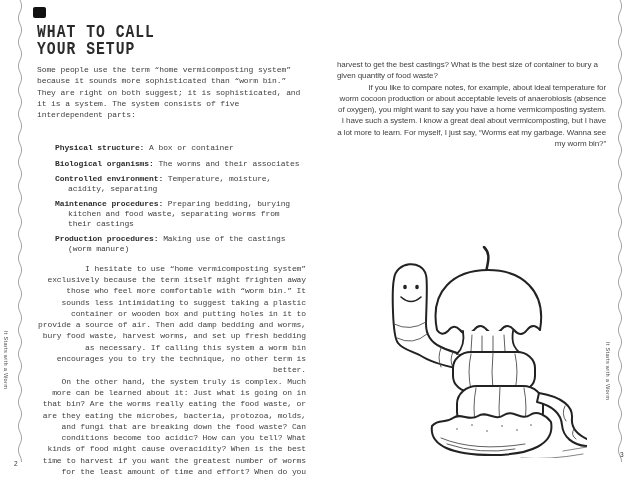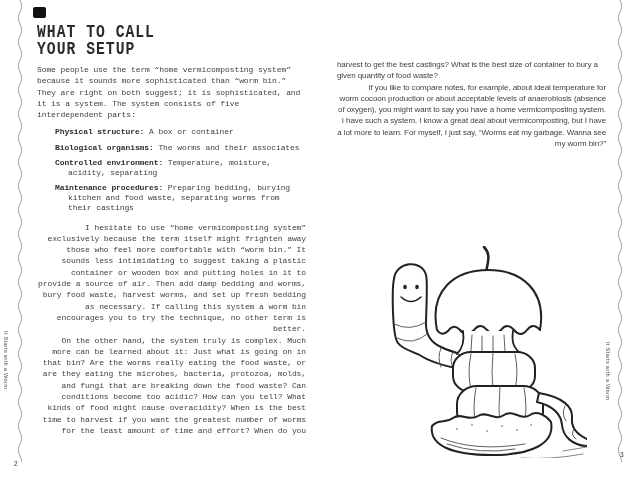--- a/index.html
+++ b/index.html
@@ -43,21 +43,21 @@
   .col-right{left:337px;top:59px;}
 
   h1.title{
     margin:0 0 7px 0;
     font-size:17.5px;line-height:16.5px;font-weight:700;
     color:#2b2b2b;letter-spacing:1.2px;white-space:nowrap;
     transform:scaleX(0.84);transform-origin:0 0;
   }
   .col p{margin:0;}
   p.indent{text-indent:13px;text-align:right;}
-  .parts{list-style:none;margin:7px 0 9px 18px;padding:0;}
+  .parts{list-style:none;margin:23px 0 9px 18px;padding:0;}
   .parts li{
     font-size:8px;line-height:9.8px;
     padding-left:13px;text-indent:-13px;
     margin-bottom:5.5px;
   }
   .parts b{color:#2e2e2e;}
 
   
   .illustration{position:absolute;left:375px;top:246px;width:212px;height:212px;}
   .ink{stroke:#222;stroke-width:2;fill:#fff;stroke-linecap:round;stroke-linejoin:round;}
@@ -86,20 +86,21 @@
   <div class="page-number right">3</div>
 
   <div class="col col-left">
     <h1 class="title"><span>WHAT TO CALL</span><br><span>YOUR SETUP</span></h1>
     <p>Some people use the term “home vermicomposting system” because it sounds more sophisticated than “worm bin.” They are right on both suggest; it is sophisticated, and it is a system. The system consists of five interdependent parts:</p>
     <ul class="parts">
       <li><b>Physical structure:</b> <span>A box or container</span></li>
       <li><b>Biological organisms:</b> <span>The worms and their associates</span></li>
       <li><b>Controlled environment:</b> <span>Temperature, moisture, acidity, separating</span></li>
       <li><b>Maintenance procedures:</b> <span>Preparing bedding, burying kitchen and food waste, separating worms from their castings</span></li>
+      <li><b>Production procedures:</b> <span>Making use of the castings (worm manure)</span></li>
     </ul>
     <p class="indent">I hesitate to use “home vermicomposting system” exclusively because the term itself might frighten away those who feel more comfortable with “worm bin.” It sounds less intimidating to suggest taking a plastic container or wooden box and putting holes in it to provide a source of air. Then add damp bedding and worms, bury food waste, harvest worms, and set up fresh bedding as necessary. If calling this system a worm bin encourages you to try the technique, no other term is better.</p>
     <p class="indent">On the other hand, the system truly is complex. Much more can be learned about it: Just what is going on in that bin? Are the worms really eating the food waste, or are they eating the microbes, bacteria, protozoa, molds, and fungi that are breaking down the food waste? Can conditions become too acidic? How can you tell? What kinds of food might cause overacidity? When is the best time to harvest if you want the greatest number of worms for the least amount of time and effort? When do you</p>
   </div>
 
   <div class="col col-right">
     <p>harvest to get the best castings? What is the best size of container to bury a given quantity of food waste?</p>
     <p class="indent">If you like to compare notes, for example, about ideal temperature for worm cocoon production or about acceptable levels of anaerobiosis (absence of oxygen), you might want to say you have a home vermicomposting system. I have such a system. I know a great deal about vermicomposting, but I have a lot more to learn. For myself, I just say, “Worms eat my garbage. Wanna see my worm bin?”</p>
   </div>
 

